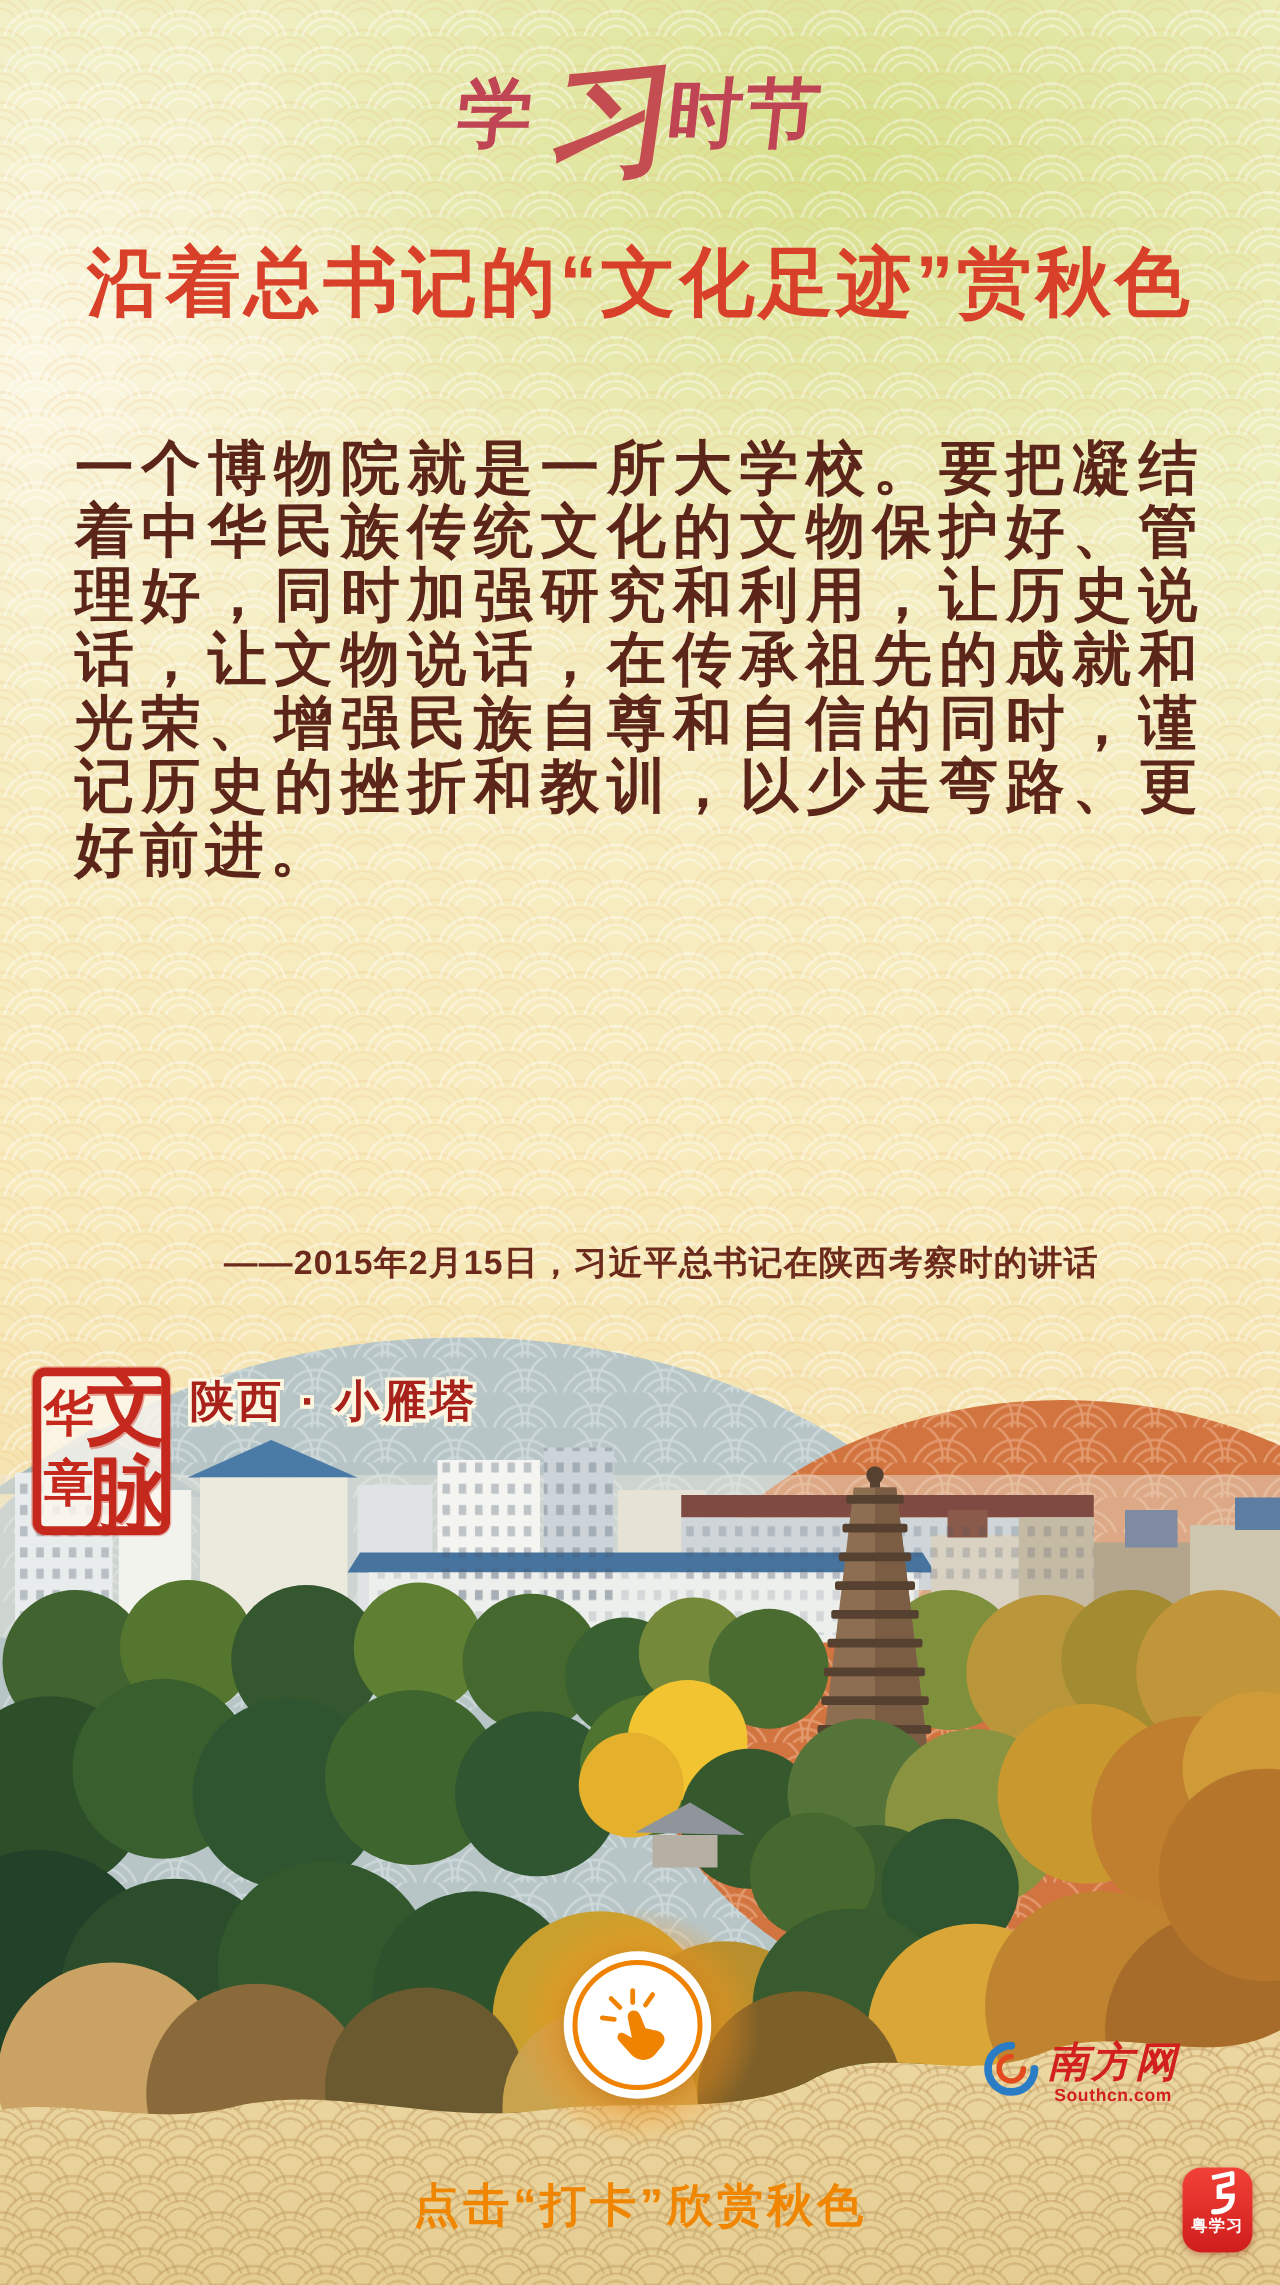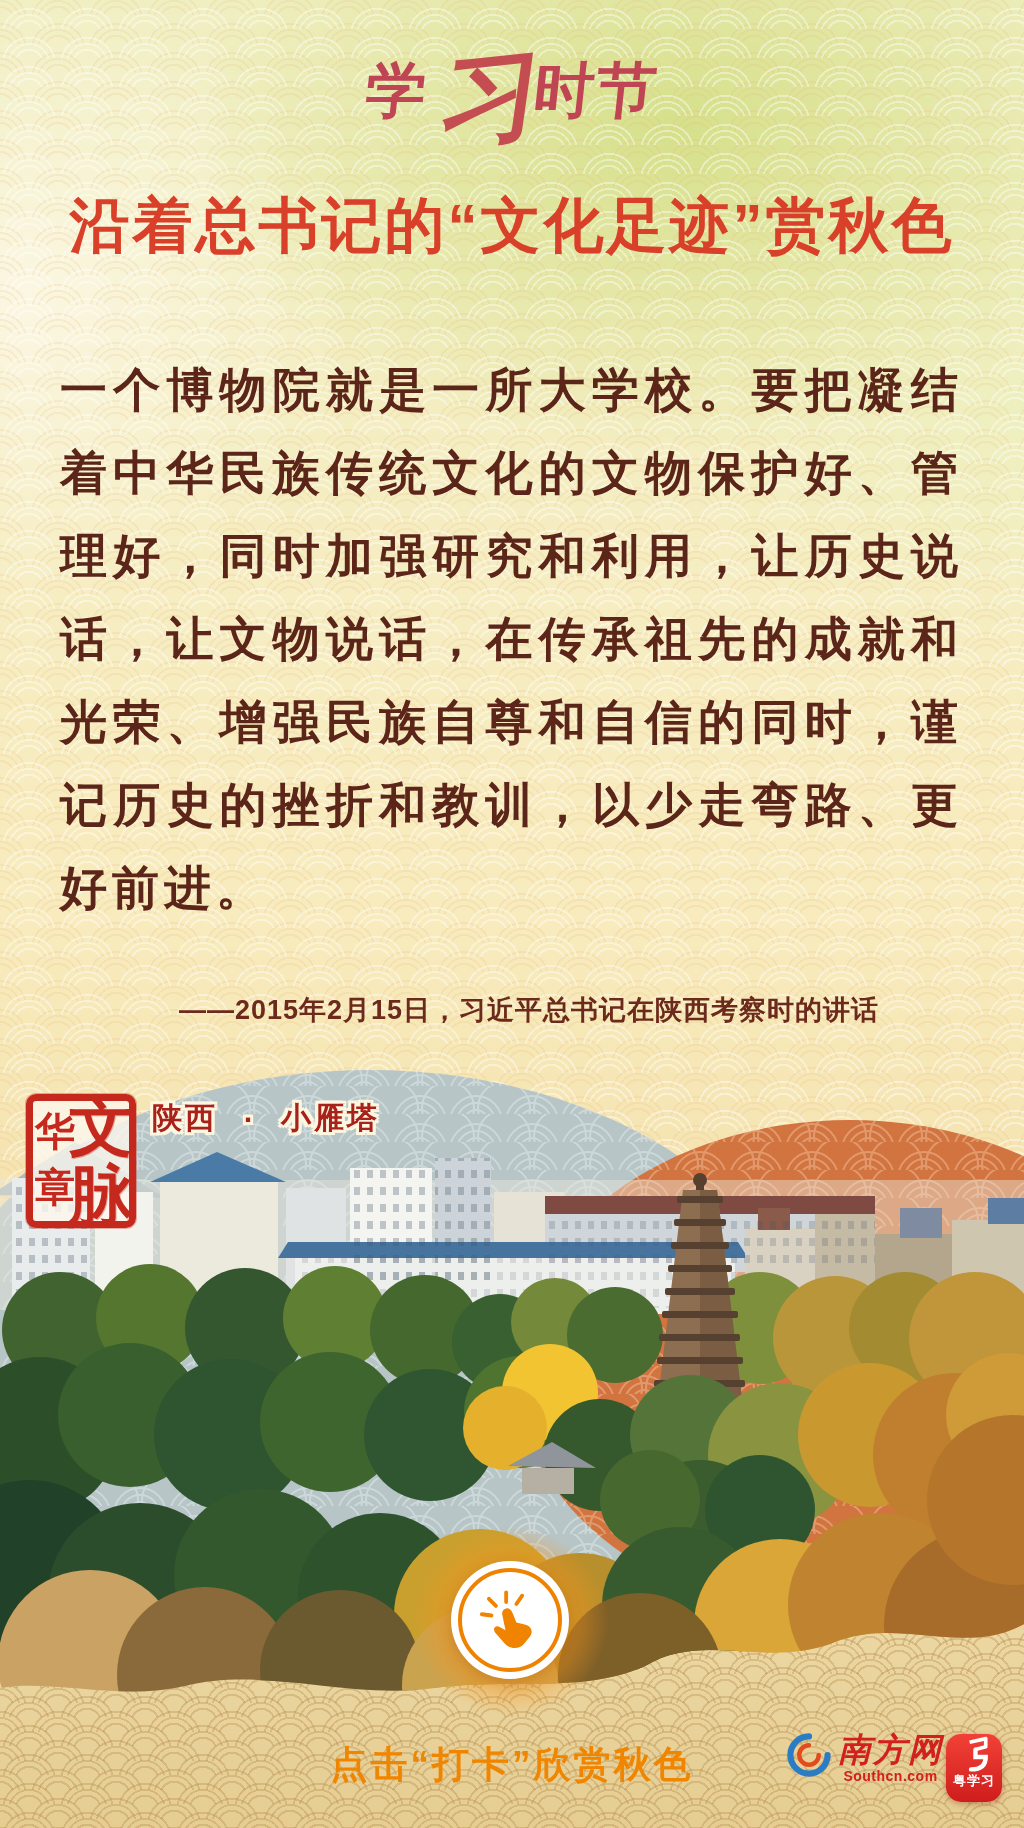--- a/index.html
+++ b/index.html
@@ -25,53 +25,53 @@
   .brand .b2{font-size:100px; line-height:86px; font-weight:700; font-style:italic; margin:0 2px 0 4px; transform:rotate(-6deg) translateY(8px); color:#c44d52;}
   .brand .b3{font-size:60px; font-weight:900; letter-spacing:2px; transform:skewX(-6deg);}
 
   .title{top:186px; left:0; width:100%; margin:0; text-align:center; font-size:60px; font-weight:900; letter-spacing:3px; color:#d8402a;}
 
   .divider{top:322px; left:100px; width:824px; display:flex; align-items:center; gap:12px;}
   .divider .line{flex:1; height:2px; background:#e79a25;}
   .divider .diamond{width:15px; height:15px; background:#ee8d0b; transform:rotate(45deg);}
   .divider .season{font-size:30px; font-weight:700; color:#e8890c; letter-spacing:4px; padding:0 10px 5px 10px; border-bottom:3px solid #ee9d1f;}
 
-  .quote{top:348px; left:60px; width:903px; margin:0; font-size:47px; line-height:83px; font-weight:700; letter-spacing:5px; color:#5b2519; text-align:justify;}
+  .quote{top:348px; left:60px; width:903px; margin:0; font-size:47px; line-height:51px; font-weight:700; letter-spacing:5px; color:#5b2519; text-align:justify;}
   .attribution{top:992px; left:17px; width:100%; margin:0; text-align:center; font-size:27px; font-weight:700; letter-spacing:1px; color:#6b2a1b;}
 
   .band{top:1630px; left:0; width:1024px; height:198px; z-index:1;
     background:linear-gradient(180deg,#ecd7a2,#e5cd92);}
   .band::before{content:""; position:absolute; inset:0;
     background-image:
       radial-gradient(circle at 50% 120%, transparent 0 13px, rgba(186,146,84,.38) 13px 15px, transparent 15px 19px, rgba(186,146,84,.38) 19px 21px, transparent 21px 25px, rgba(186,146,84,.38) 25px 27px, transparent 27px),
       radial-gradient(circle at 50% 120%, transparent 0 13px, rgba(186,146,84,.38) 13px 15px, transparent 15px 19px, rgba(186,146,84,.38) 19px 21px, transparent 21px 25px, rgba(186,146,84,.38) 25px 27px, transparent 27px);
     background-size:58px 29px,58px 29px; background-position:0 0,29px 15px;}
 
   .photo{top:1030px; left:0; width:1024px; height:670px; z-index:2;}
 
   
   .seal{top:1094px; left:26px; z-index:4;}
   .seal-frame{position:relative; width:96px; height:120px; border:7px solid #c5281c; border-radius:10px;
     background:rgba(252,248,238,.80); box-shadow:0 0 0 1px rgba(197,40,28,.35);}
   .seal-small{position:absolute; left:2px; top:2px; display:flex; flex-direction:column; font-size:40px; line-height:56px; font-weight:900; color:#c5281c;}
   .seal-large{position:absolute; left:36px; top:-8px; display:flex; flex-direction:column; font-size:64px; line-height:68px; font-weight:900; color:#c5281c; text-shadow:1px 1px 0 rgba(197,40,28,.4);}
 
-  .location{top:1098px; left:152px; z-index:4; font-size:30px; font-weight:900; letter-spacing:3px; color:#a8211a;
-    text-shadow:-3px -3px 0 #fdf6e1,3px -3px 0 #fdf6e1,-3px 3px 0 #fdf6e1,3px 3px 0 #fdf6e1,0 -3px 0 #fdf6e1,0 3px 0 #fdf6e1,-3px 0 0 #fdf6e1,3px 0 0 #fdf6e1;font-family:Liberation Mono, monospace;}
+  .location{top:1098px; left:152px; z-index:4; font-size:35px; font-weight:900; letter-spacing:3px; color:#a8211a;
+    text-shadow:-3px -3px 0 #fdf6e1,3px -3px 0 #fdf6e1,-3px 3px 0 #fdf6e1,3px 3px 0 #fdf6e1,0 -3px 0 #fdf6e1,0 3px 0 #fdf6e1,-3px 0 0 #fdf6e1,3px 0 0 #fdf6e1;}
 
   .glow{top:1496px; left:382px; width:258px; height:250px; z-index:3; border-radius:50%;
     background:radial-gradient(closest-side, rgba(244,148,30,.85), rgba(244,148,30,.38) 55%, rgba(244,148,30,0) 76%);}
   .punch{top:1561px; left:451px; width:118px; height:118px; z-index:4; border:none; padding:0; cursor:pointer;
     background:#fff; border-radius:50%; display:flex; align-items:center; justify-content:center;
     box-shadow:0 4px 14px rgba(160,90,10,.35);}
   .punch::after{content:""; position:absolute; inset:7px; border:4px solid #ef8200; border-radius:50%;}
 
   .cta{top:1740px; left:0; width:100%; z-index:4; text-align:center; font-size:37px; font-weight:900; letter-spacing:3px; color:#f08500;}
 
-  .southcn{top:1732px; left:786px; z-index:5; display:flex; align-items:flex-start; gap:6px;}
+  .southcn{top:1632px; left:786px; z-index:5; display:flex; align-items:flex-start; gap:6px;}
   .sc-col{display:flex; flex-direction:column; align-items:center;}
   .sc-name{font-size:33px; font-weight:900; font-style:italic; color:#d1201d; letter-spacing:2px; line-height:36px;}
   .sc-domain{font-size:14px; font-weight:700; color:#d1201d; letter-spacing:.5px;}
 
   .badge{top:1734px; left:946px; width:56px; height:68px; z-index:5; border-radius:15px;
     background:linear-gradient(180deg,#f24136,#cf1d1d); box-shadow:0 2px 6px rgba(120,20,10,.35);
     display:flex; flex-direction:column; align-items:center; justify-content:flex-start;}
   .badge-name{font-size:13px; font-weight:700; color:#fff; margin-top:-2px; letter-spacing:1px;}
 </style>
 </head>

